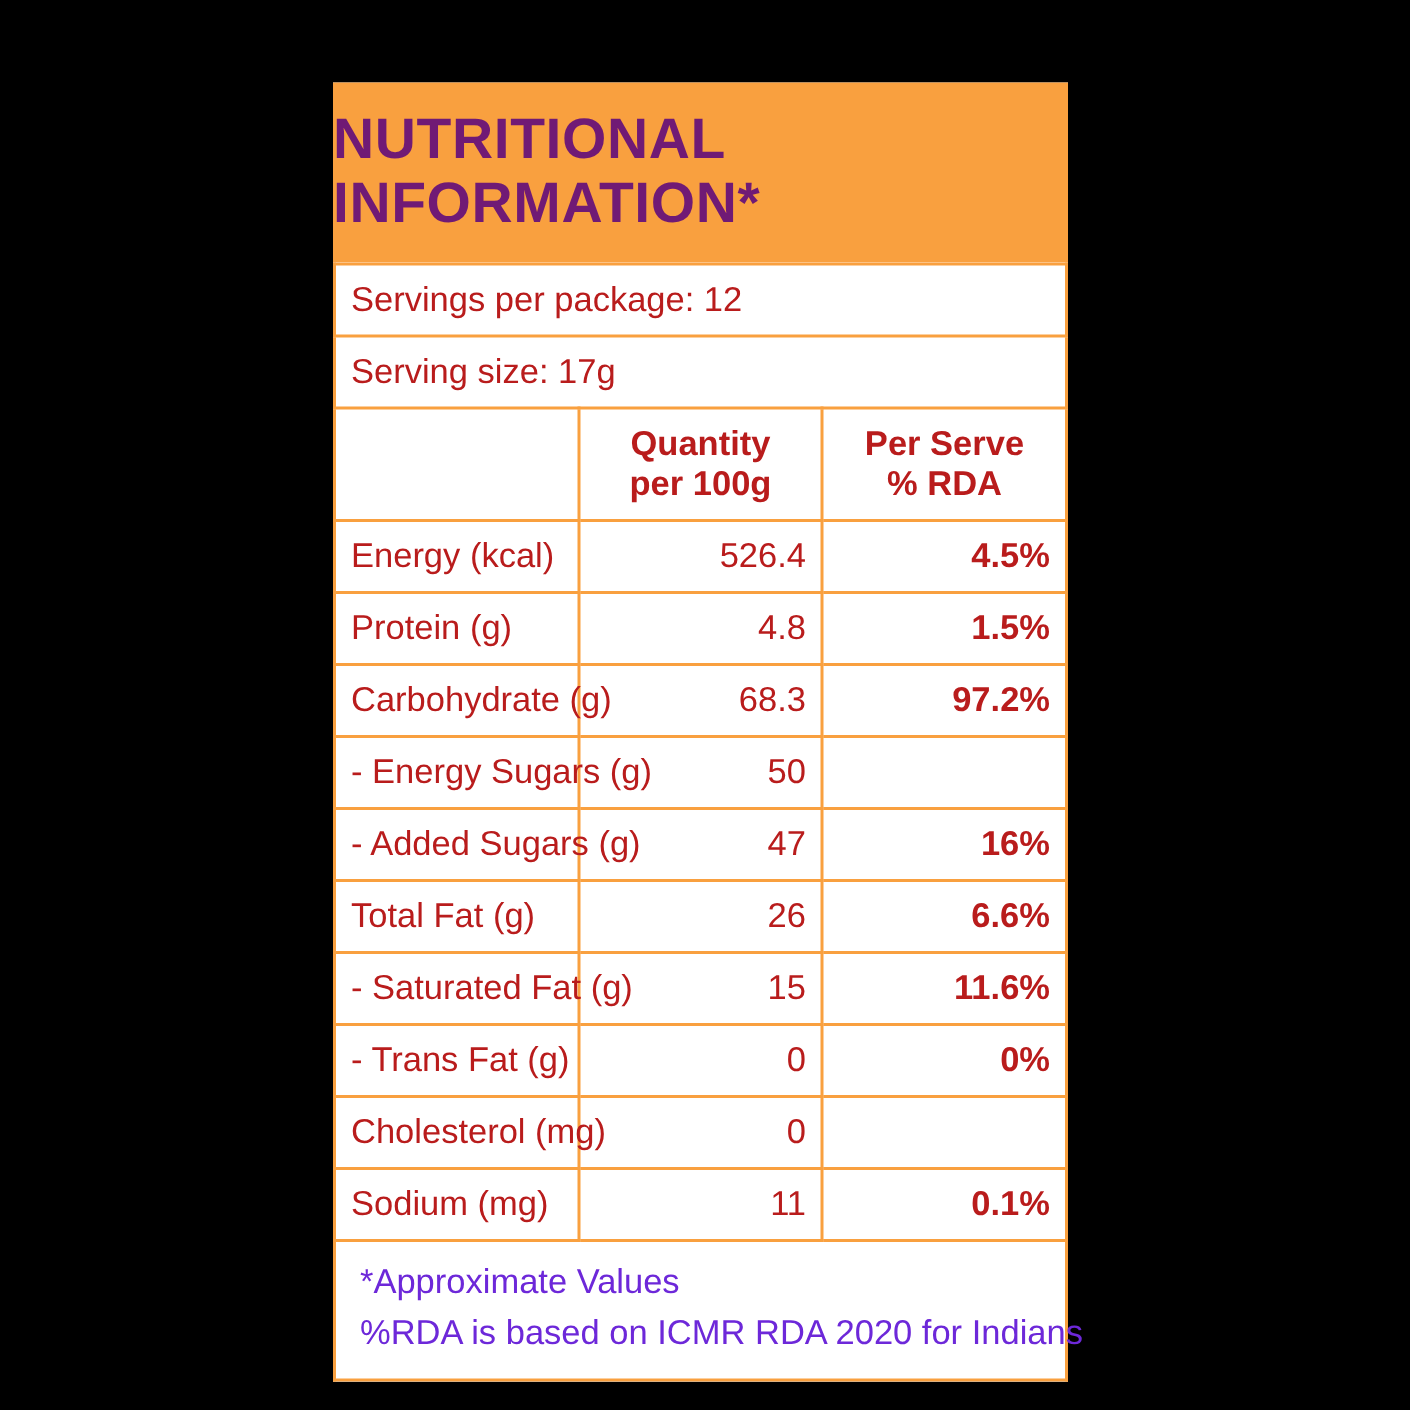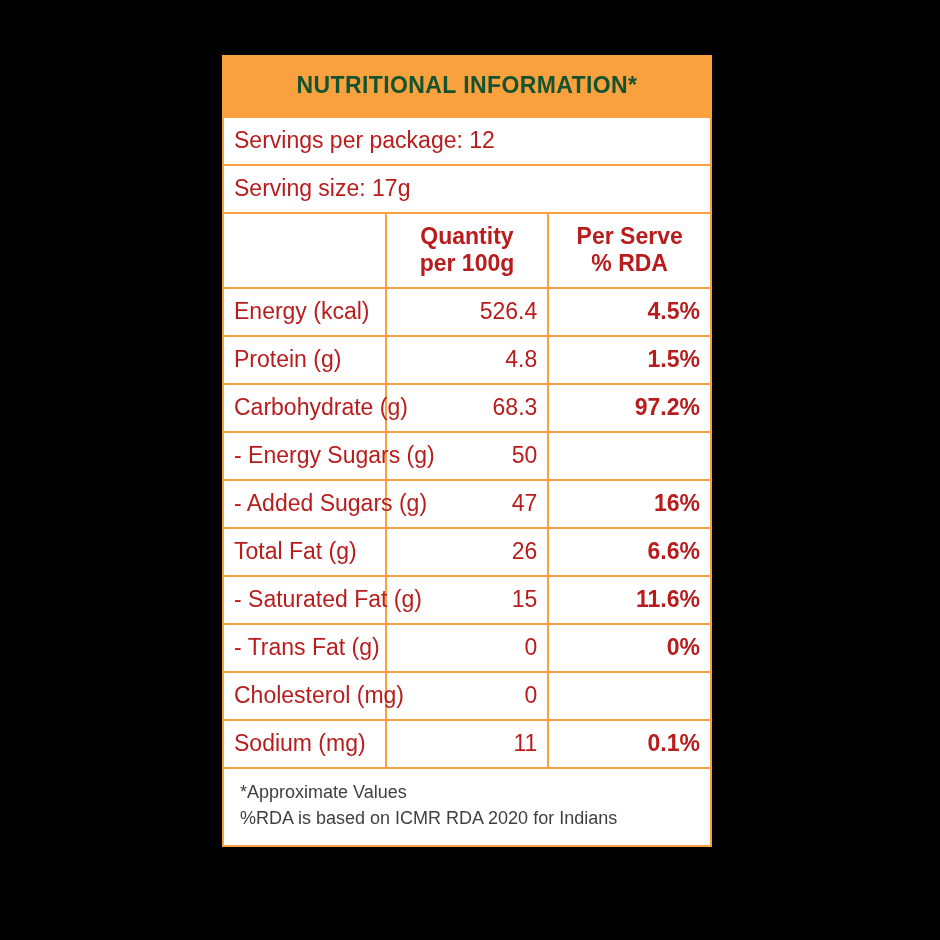--- a/index.html
+++ b/index.html
@@ -16,25 +16,25 @@
   .panel {
     position: absolute;
     left: 222px;
     top: 55px;
     width: 490px;
     background: #ffffff;
     box-sizing: border-box;
   }
   .title-bar {
     background: #F9A03F;
-    color: #14532d;
-    font-size: 23px;
+    color: #701a75;
+    font-size: 38px;
     font-weight: bold;
     letter-spacing: 0.4px;
-    text-align: center;
+    text-align: left;
     padding: 17px 0 17px 0;
     box-sizing: border-box;
   }
   table.nutri {
     border-collapse: collapse;
     width: 100%;
     table-layout: fixed;
     background: #ffffff;
   }
   table.nutri td {
@@ -71,22 +71,22 @@
     font-size: 25px;
     text-align: right;
   }
   .footnotes {
     border: 2px solid #F9A03F;
     border-top: none;
     padding: 10px 14px 14px 16px;
     background: #ffffff;
   }
   .footnote {
-    font-size: 18px;
-    color: #404040;
+    font-size: 23px;
+    color: #6d28d9;
     line-height: 1.45;
     white-space: nowrap;
   }
 </style>
 </head>
 <body>
 
 <div class="panel">
 
   <div class="title-bar">NUTRITIONAL INFORMATION*</div>

